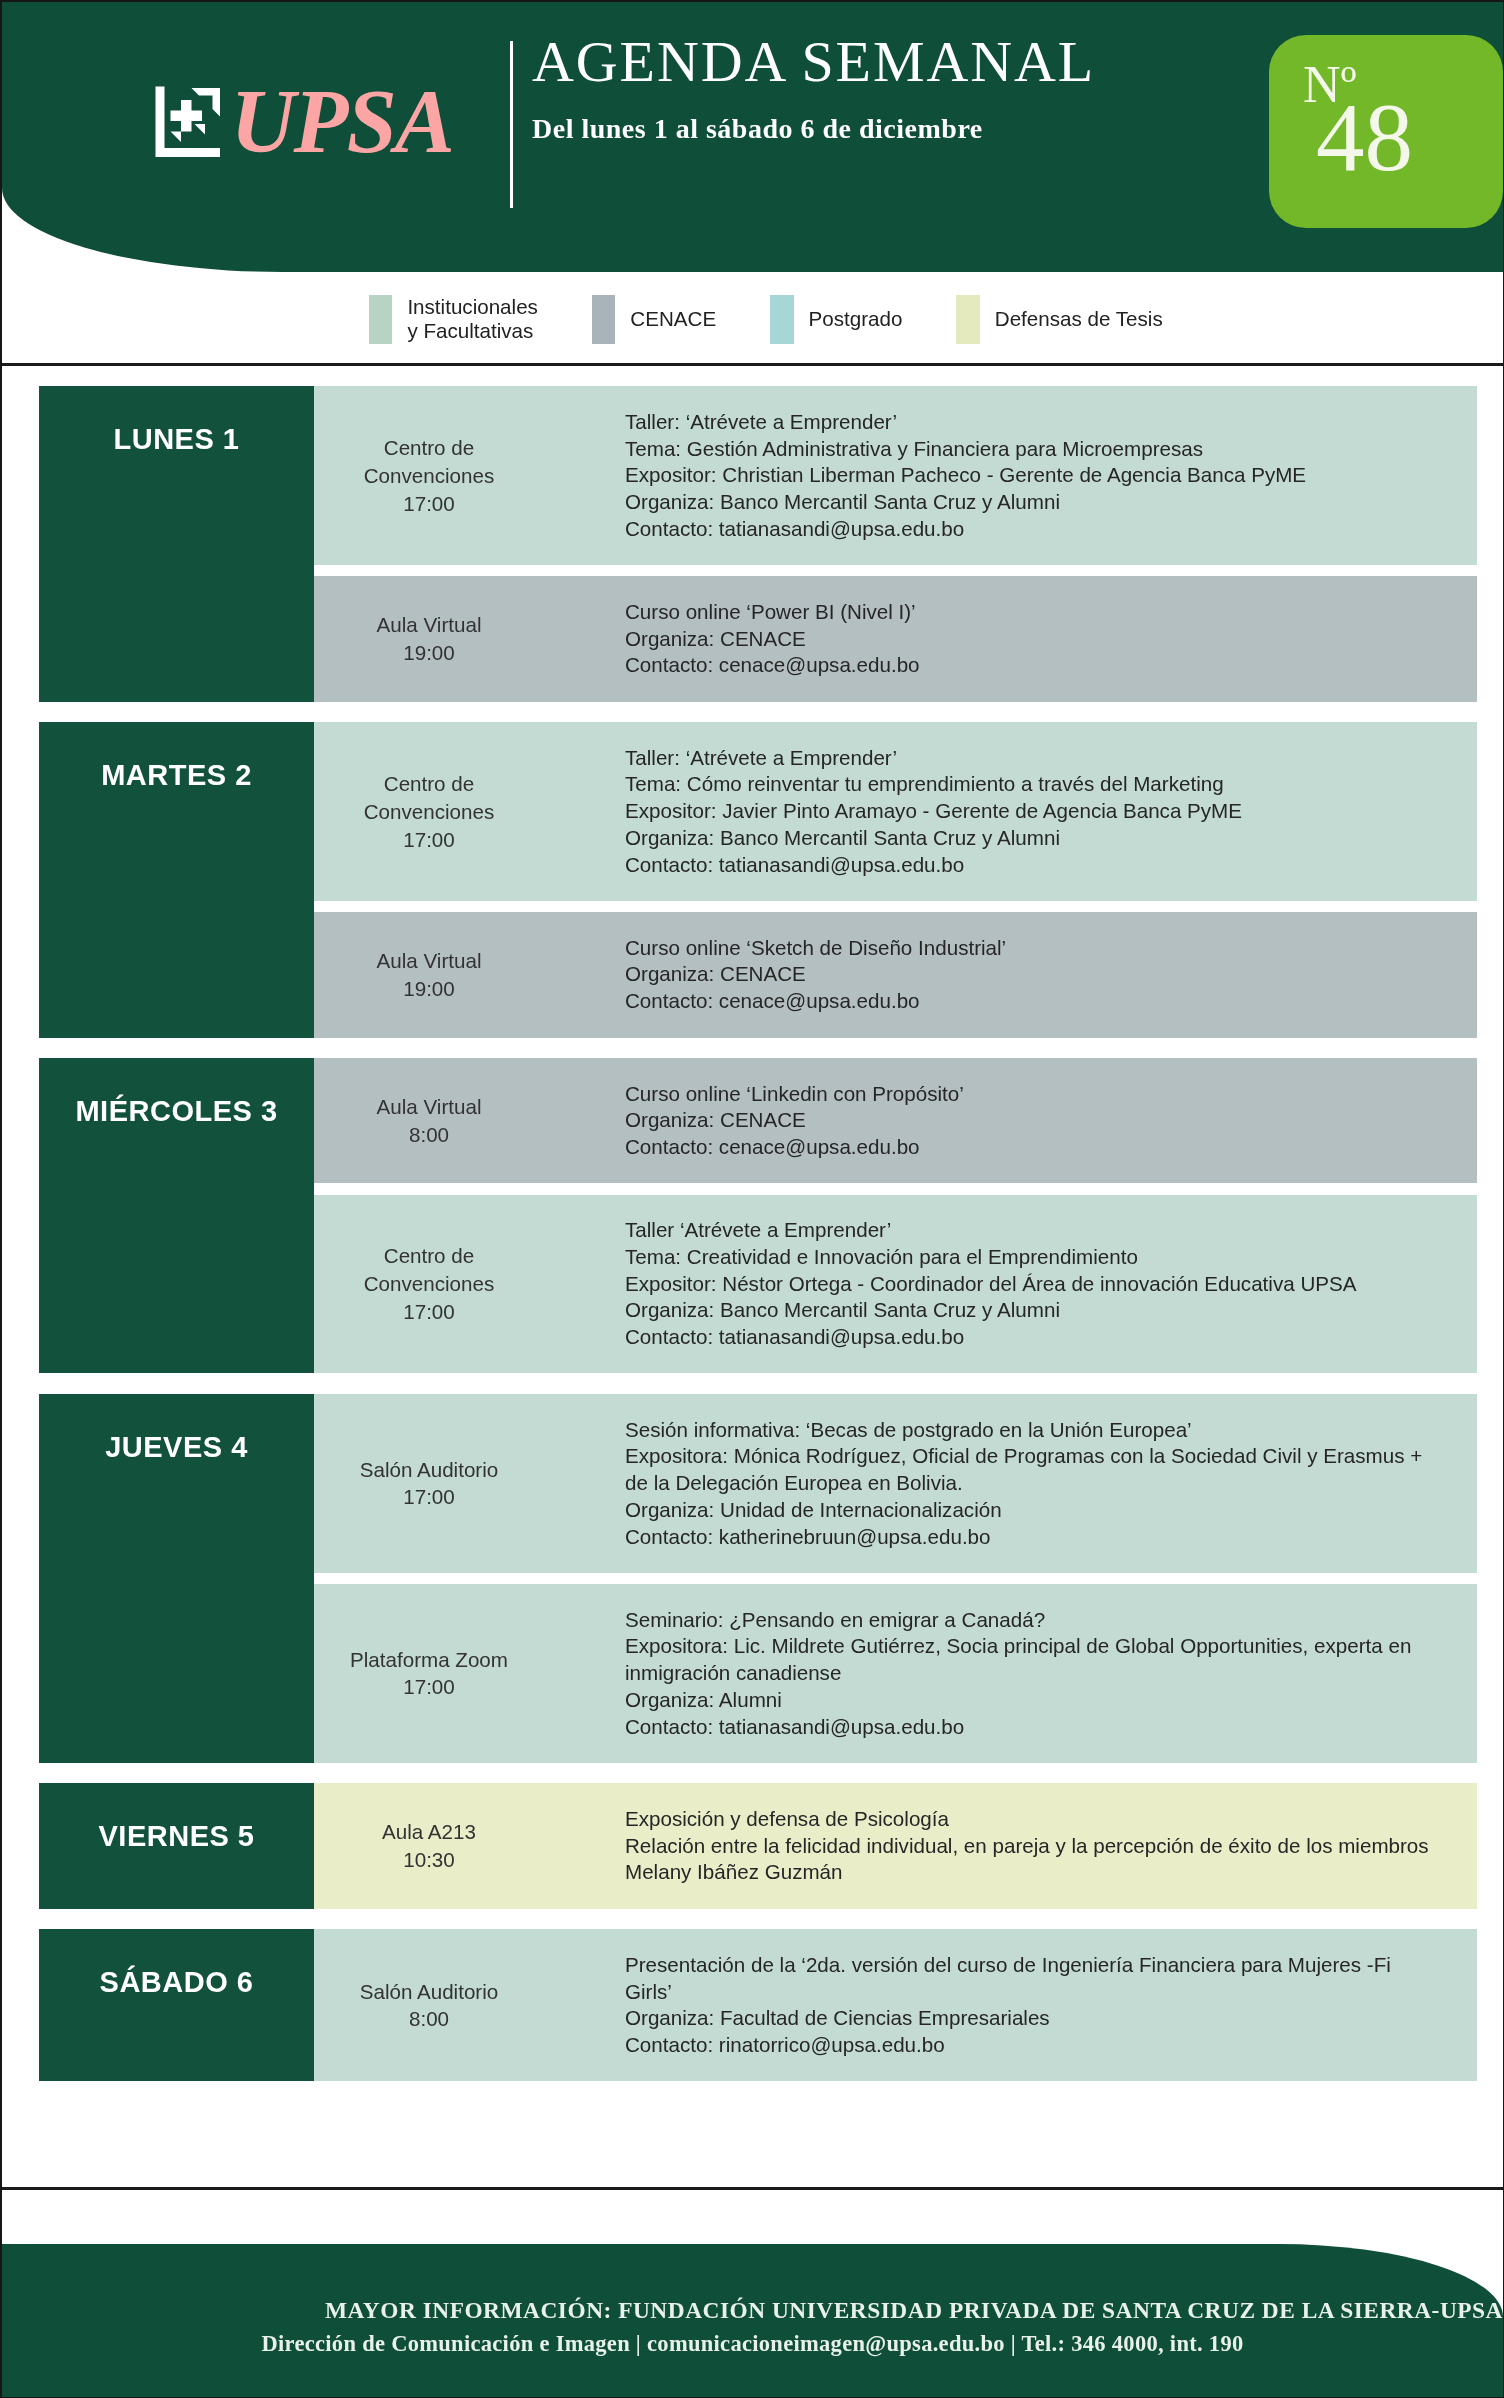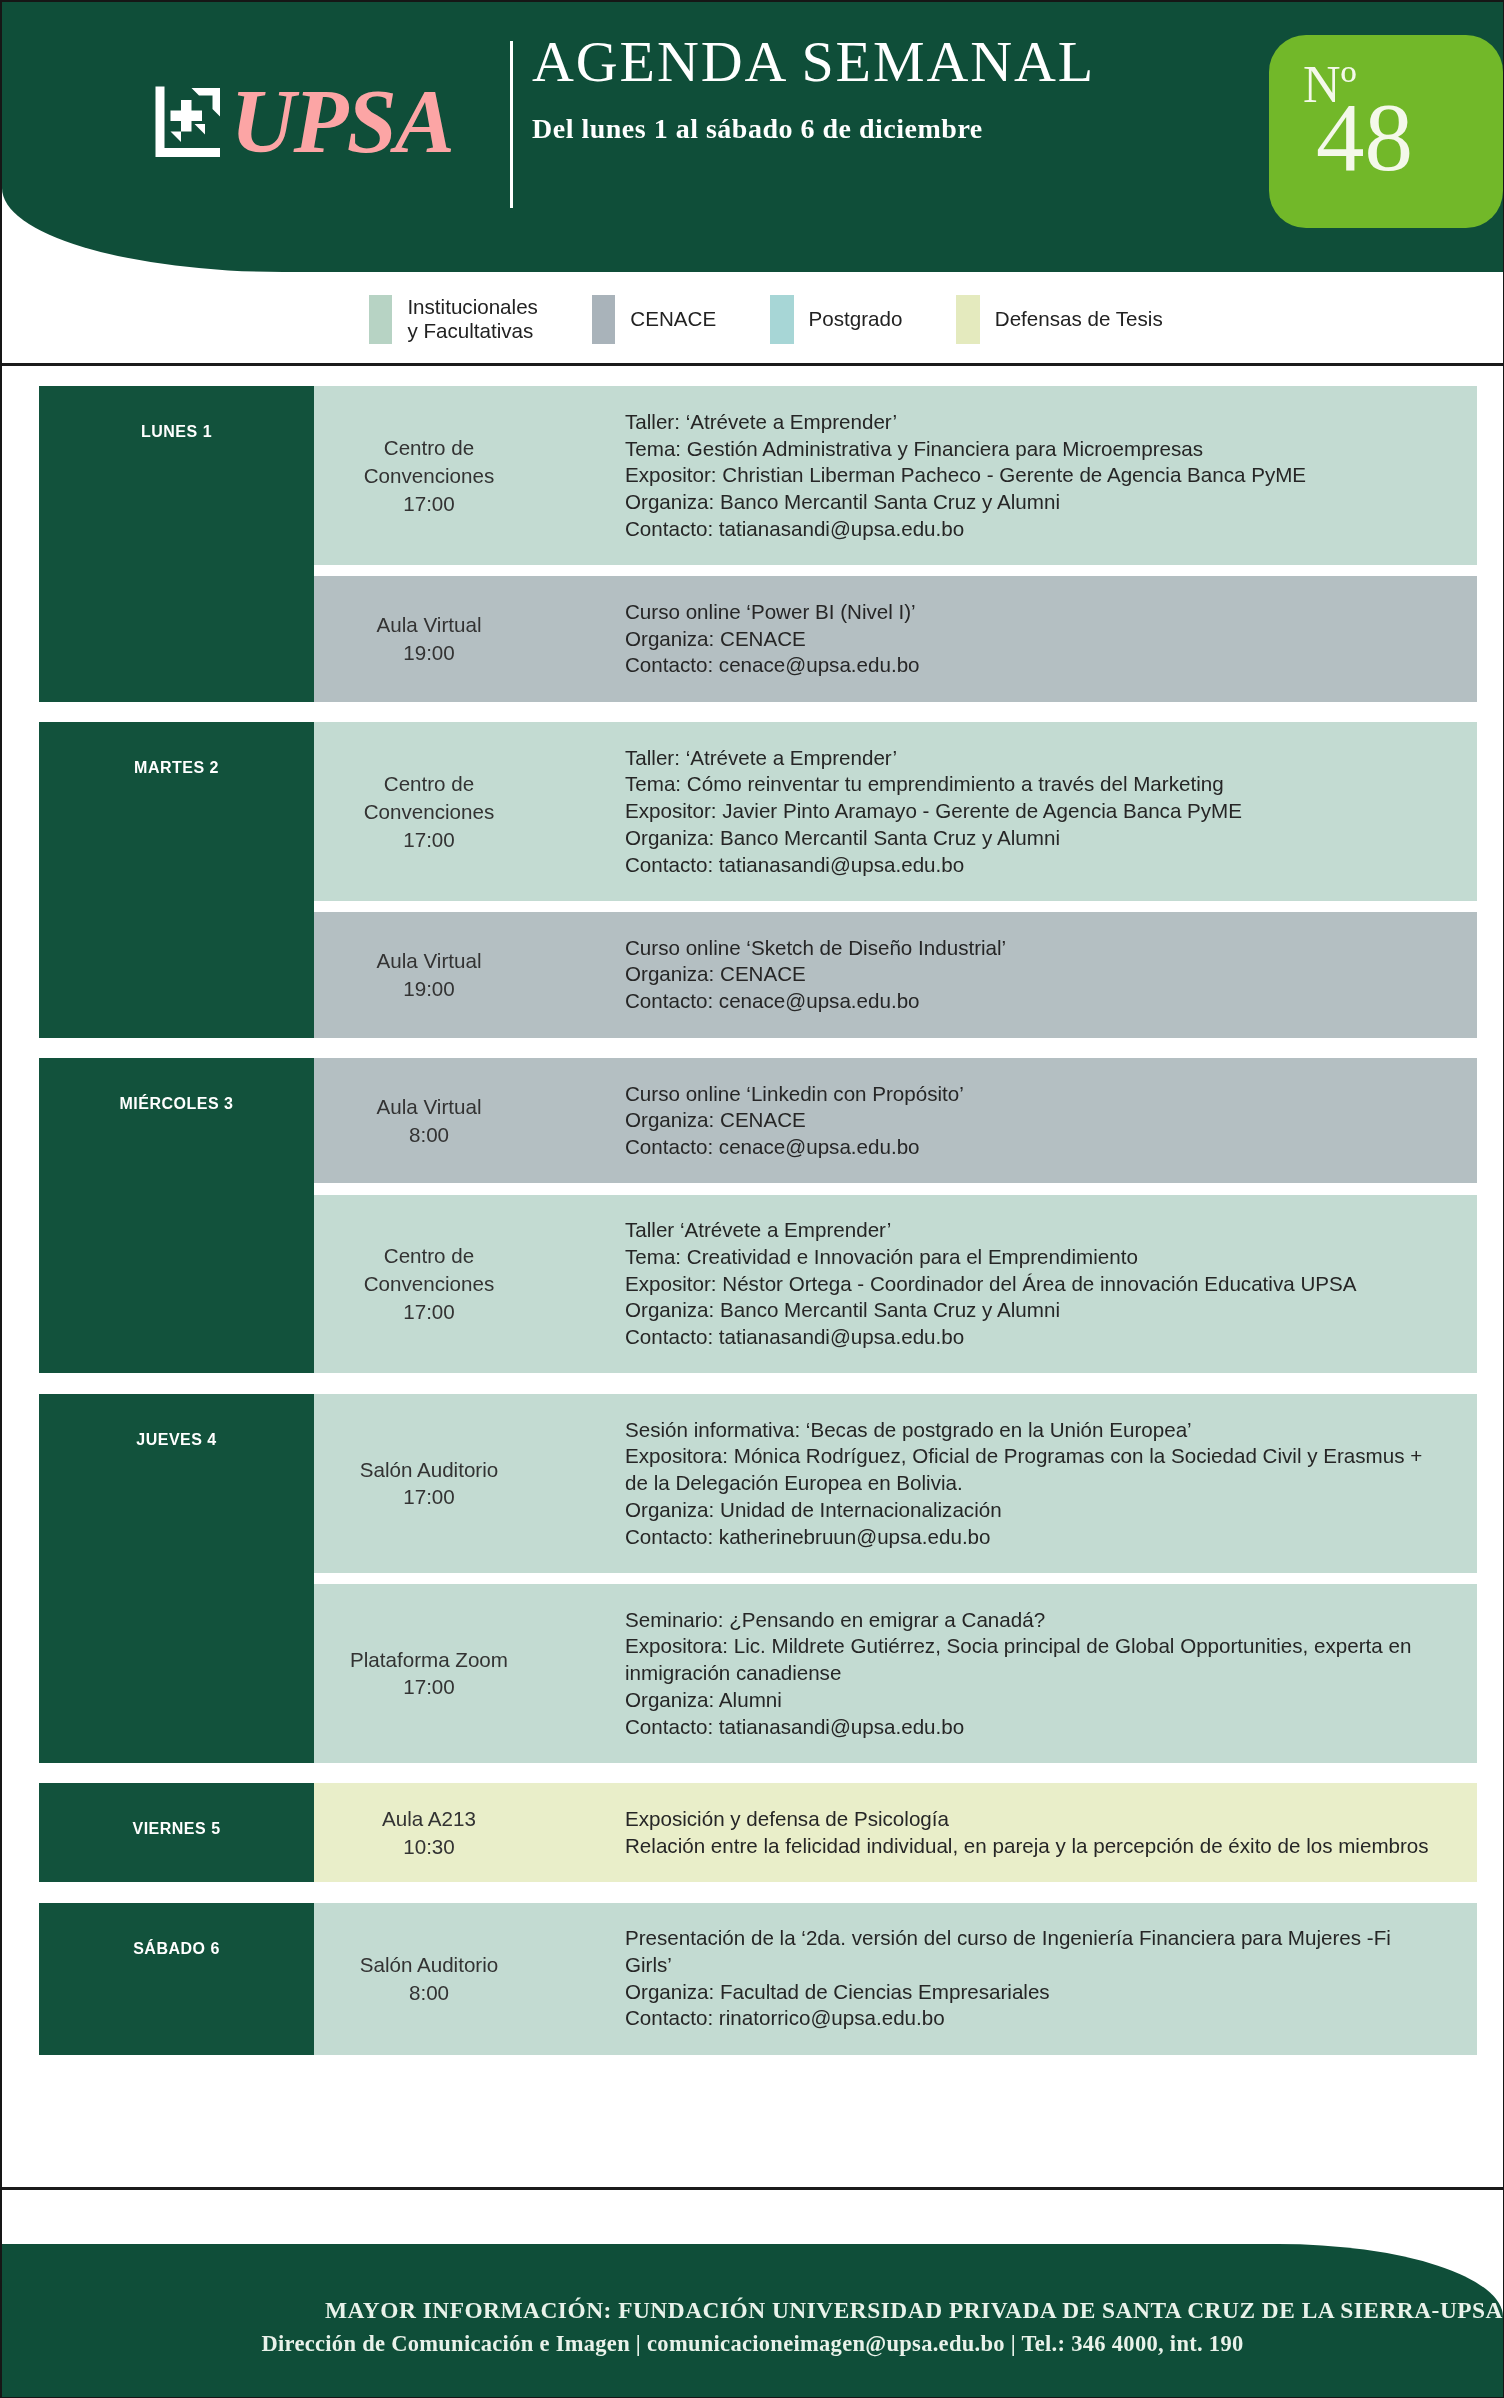--- a/index.html
+++ b/index.html
@@ -36,21 +36,21 @@
   .legend{display:flex;align-items:center;gap:54px;margin:22.5px 0 19px 367px;flex:0 0 auto;}
   .legend-item{display:flex;align-items:center;gap:15px;}
   .legend-swatch{width:23.4px;height:49px;flex:0 0 auto;}
   .legend-label{font-size:20.6px;line-height:1.2;white-space:pre-line;color:#222;}
   .rule{height:2.8px;background:#1b1b1b;flex:0 0 auto;}
   
   .table{margin:20.6px 26px 0 37px;flex:0 0 auto;}
   .day-block{display:flex;margin-bottom:20.6px;}
   .day-col{
     width:275px;flex:0 0 auto;background:#12523c;color:#ffffff;
-    text-align:center;padding-top:37px;font-weight:bold;font-size:16px;letter-spacing:0.5px;
+    text-align:center;padding-top:37px;font-weight:bold;font-size:29px;letter-spacing:0.5px;
   }
   .events{flex:1;display:flex;flex-direction:column;gap:11.2px;}
   .event{display:flex;}
   .where{
     width:230px;flex:0 0 auto;display:flex;flex-direction:column;
     justify-content:center;align-items:center;text-align:center;
     font-size:20.6px;line-height:1.35;color:#333;padding:9.4px;box-sizing:border-box;
   }
   .what{
     flex:1;display:flex;flex-direction:column;justify-content:center;
@@ -238,20 +238,21 @@
         <div class="day-col">VIERNES 5</div>
         <div class="events">
           <div class="event" style="background: rgb(233, 238, 201);">
             <div class="where">
               <div class="place">Aula A213</div>
               <div class="time">10:30</div>
             </div>
             <div class="what">
               <div class="line">Exposición y defensa de Psicología</div>
               <div class="line">Relación entre la felicidad individual, en pareja y la percepción de éxito de los miembros</div>
+              <div class="line">Melany Ibáñez Guzmán</div>
             </div>
           </div>
         </div>
       </div>
       <div class="day-block">
         <div class="day-col">SÁBADO 6</div>
         <div class="events">
           <div class="event" style="background: rgb(195, 219, 210);">
             <div class="where">
               <div class="place">Salón Auditorio</div>

